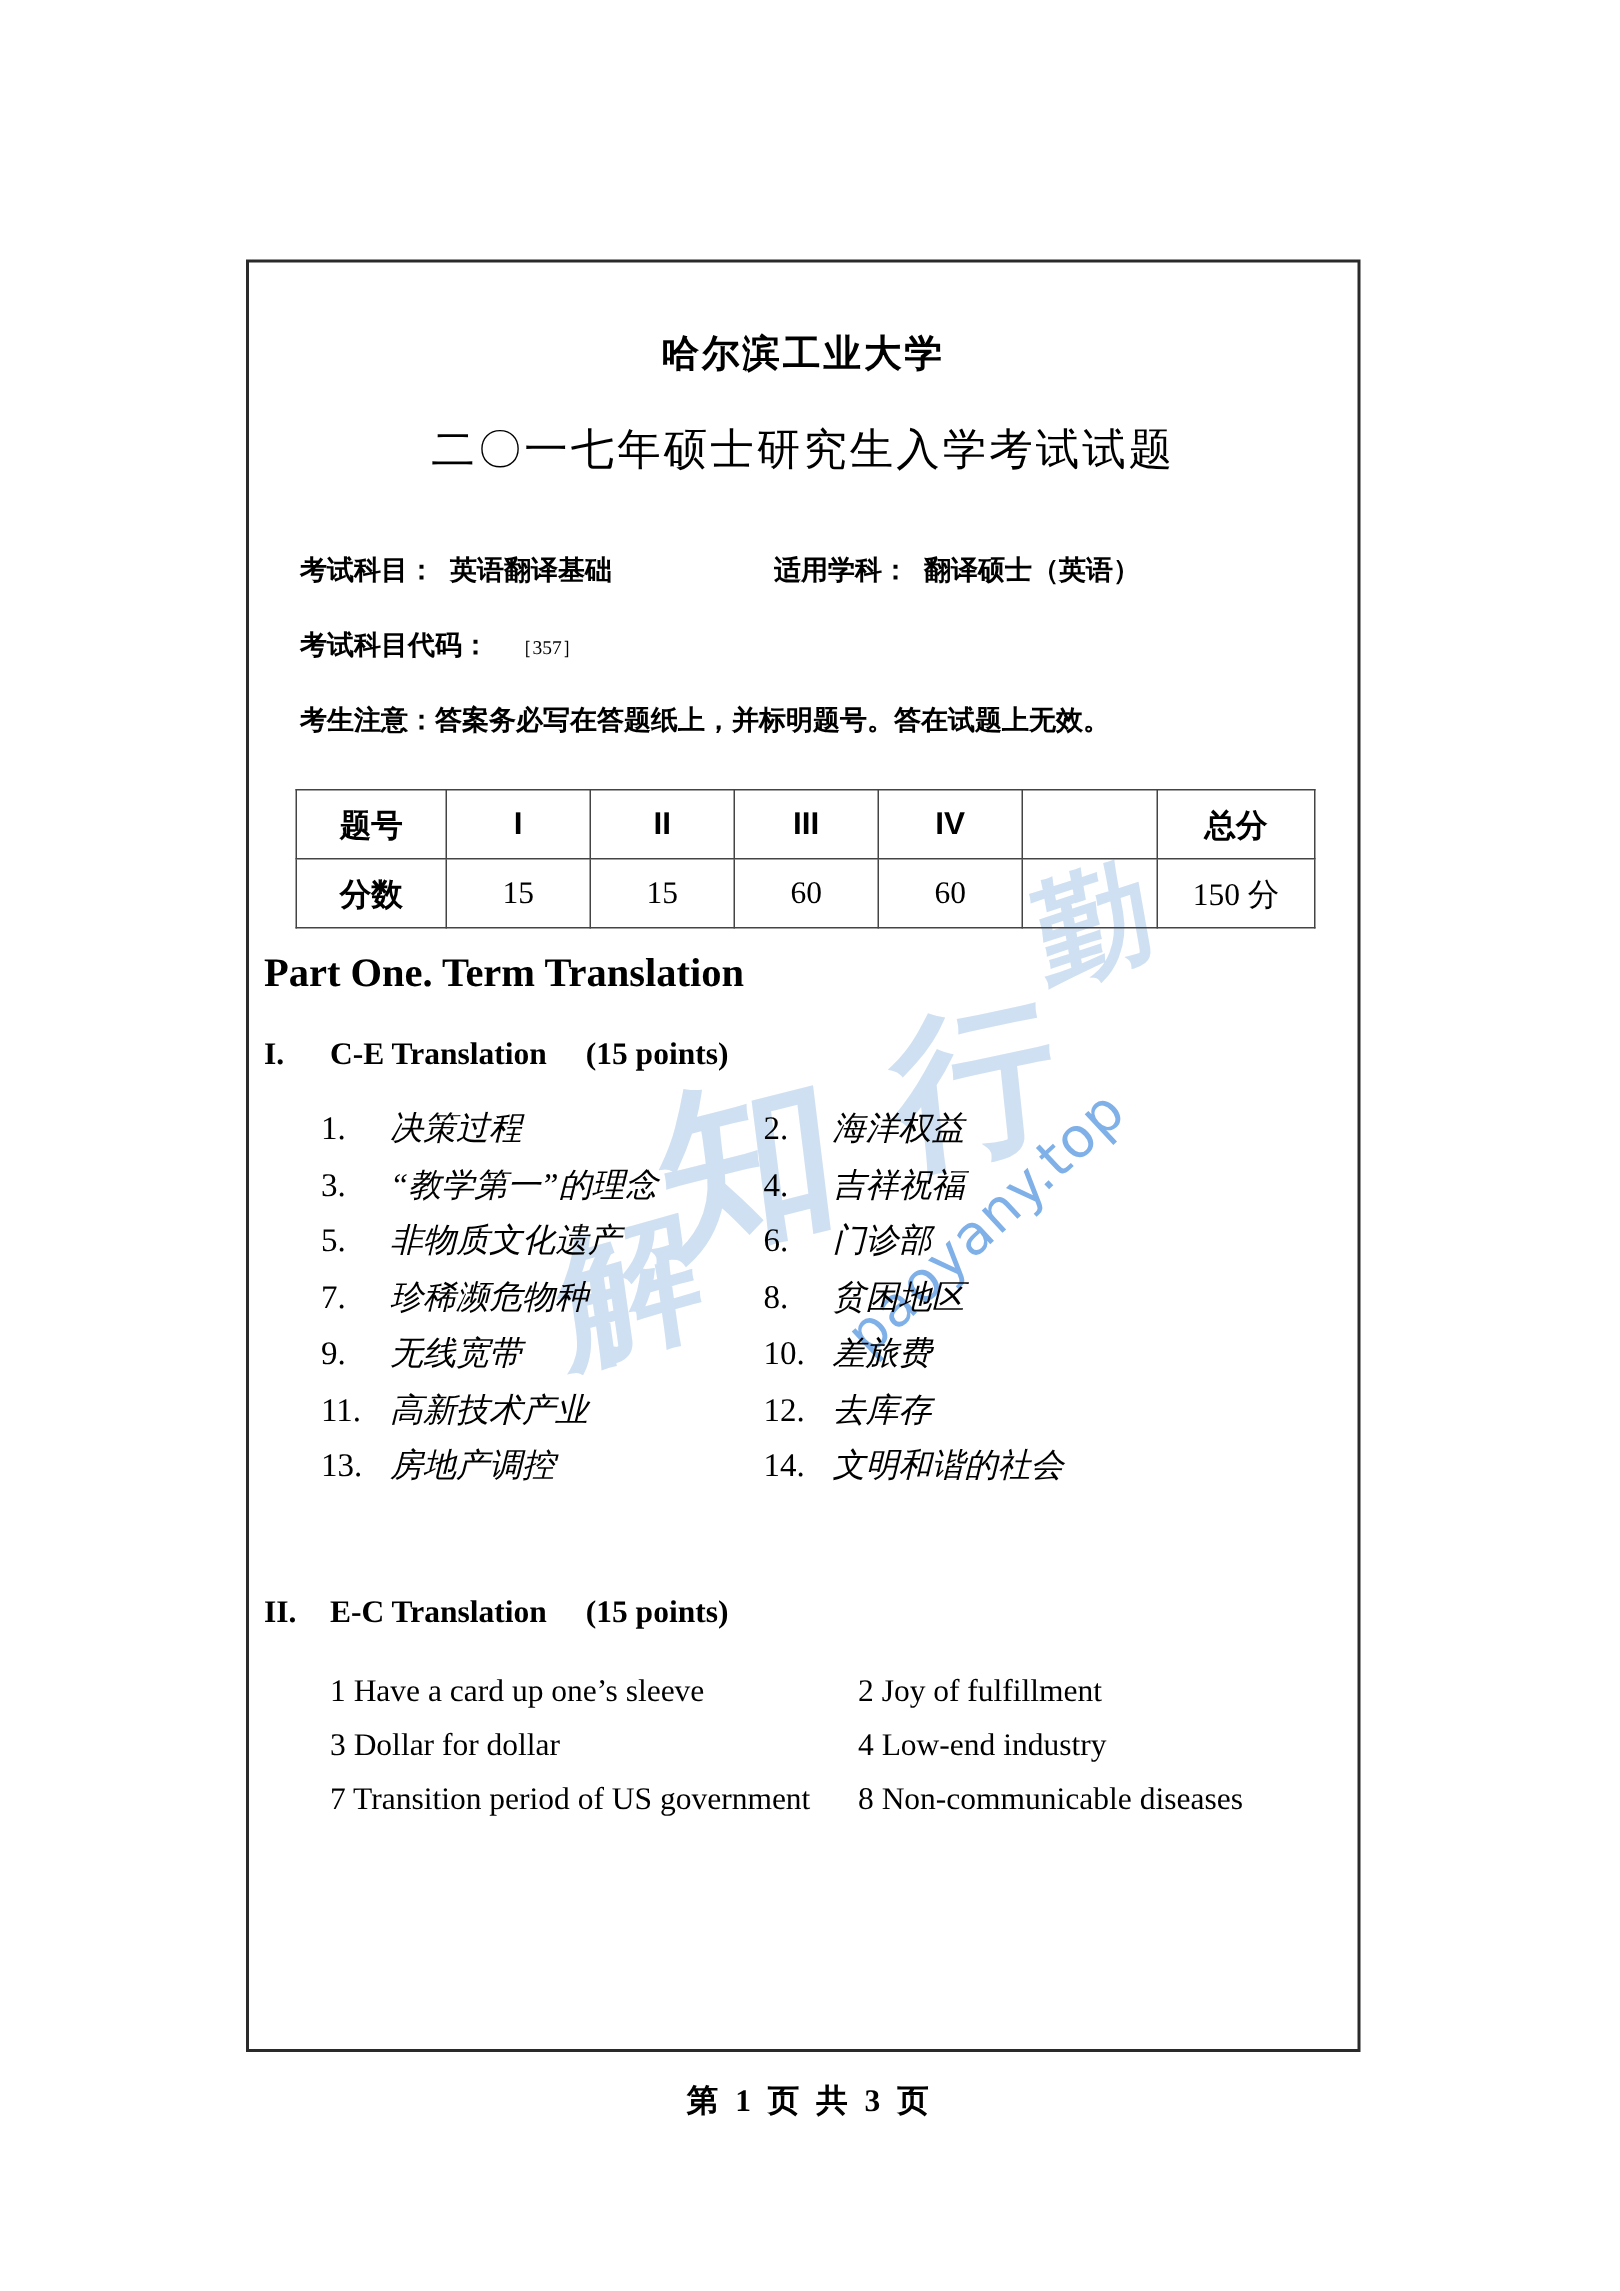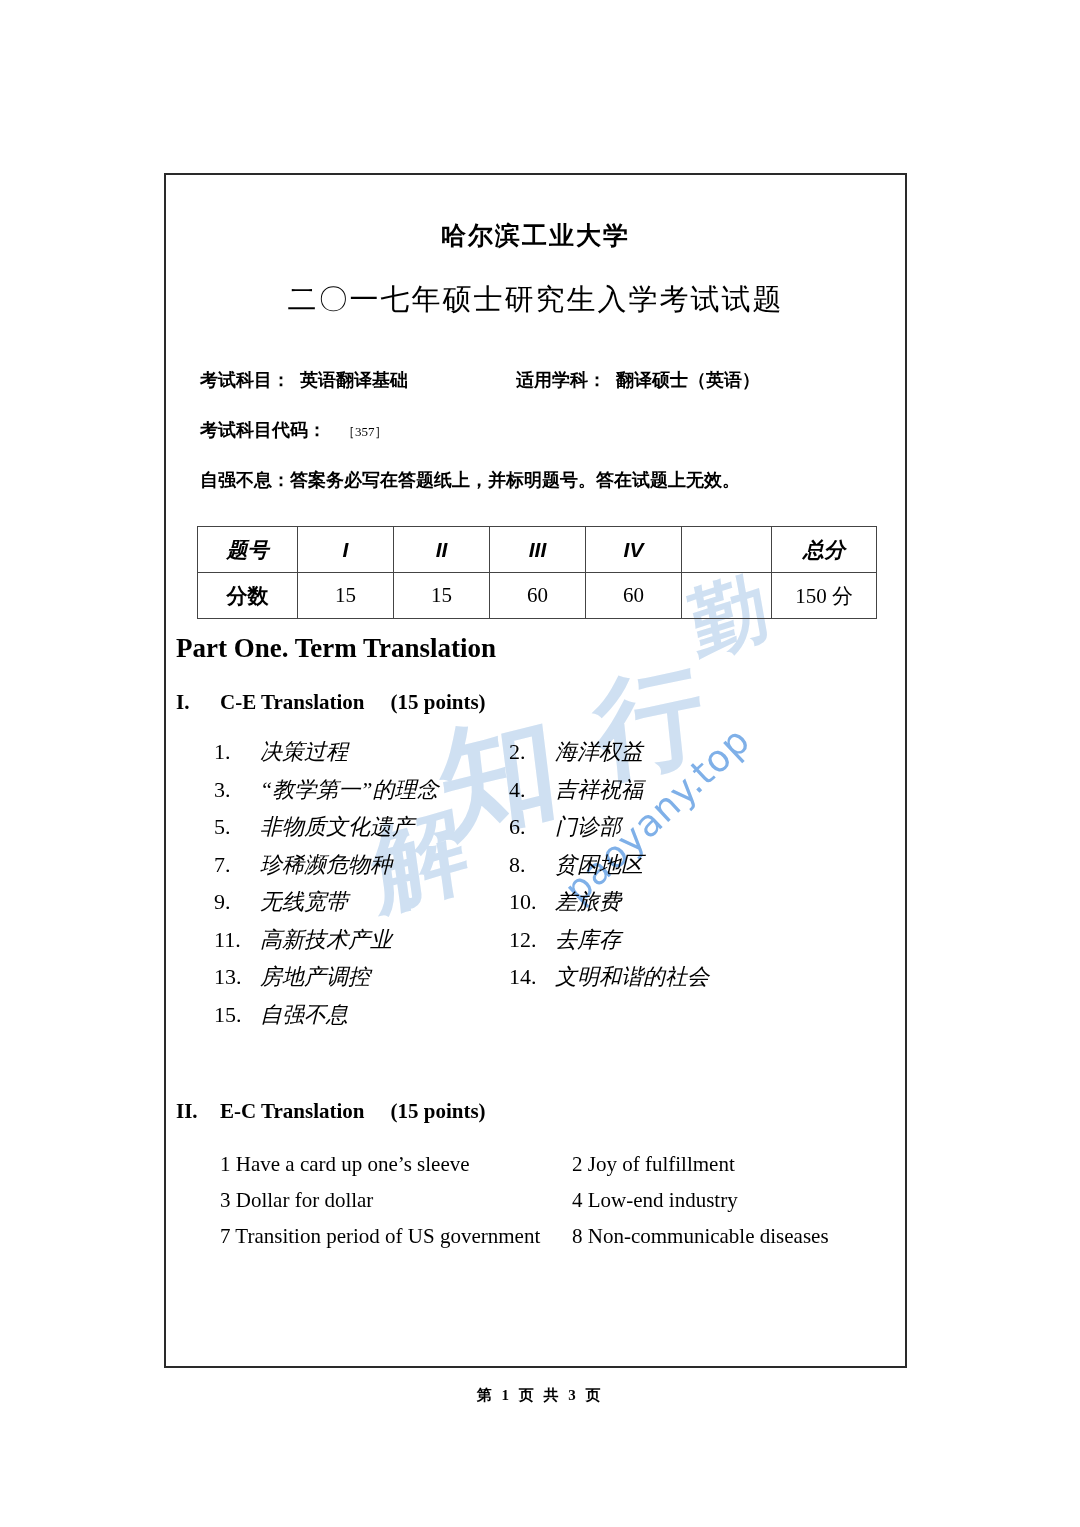--- a/index.html
+++ b/index.html
@@ -146,21 +146,20 @@
     border: 1px solid #444;
     height: 43px;
     text-align: center;
     vertical-align: middle;
     font-size: 21px;
     background: transparent;
   }
   table.score-table th {
     font-family: "Liberation Sans", "DejaVu Sans", sans-serif;
     font-weight: bold;
-    font-style: italic;
   }
   .col-label { width: 100px; }
   .col-num   { width: 96px; }
   .col-blank { width: 90px; }
   .col-total { width: 105px; }
   .hdr-roman {
     font-family: "Liberation Serif", "DejaVu Serif", serif;
     font-weight: bold;
     font-size: 22px;
   }
@@ -235,21 +234,21 @@
 
   
   #page-footer {
     position: absolute;
     left: 0;
     top: 1386px;
     width: 1080px;
     text-align: center;
     font-family: "Liberation Serif", "DejaVu Serif", serif;
     font-weight: bold;
-    font-size: 15px;
+    font-size: 21px;
     letter-spacing: 3px;
     z-index: 4;
   }
 </style>
 </head>
 <body>
 
 <div id="watermark-layer">
   <span class="wm-callig" id="wm-char-1">勤</span>
   <span class="wm-callig" id="wm-char-2">行</span>
@@ -271,21 +270,21 @@
       <span class="meta-value">英语翻译基础</span>
       <span class="meta-spacer"></span>
       <span class="meta-label">适用学科：</span>
       <span class="meta-value">翻译硕士（英语）</span>
     </div>
     <div class="meta-row">
       <span class="meta-label">考试科目代码：</span>
       <span class="meta-code-value">［357］</span>
     </div>
     <div class="meta-row">
-      <span class="meta-notice">自强不息：答案务必写在答题纸上，并标明题号。答在试题上无效。</span>
+      <span class="meta-notice">考生注意：答案务必写在答题纸上，并标明题号。答在试题上无效。</span>
     </div>
   </div>
 
   <div class="score-table-wrap">
     <table class="score-table">
       <colgroup>
         <col class="col-label">
           <col class="col-num">
           <col class="col-num">
         <col class="col-num">
@@ -388,26 +387,20 @@
     <div class="term-row">
       <span class="term-cell-left">
         <span class="term-idx-wide">13.</span>
         <span class="term-text">房地产调控</span>
       </span>
       <span class="term-cell-right">
         <span class="term-idx-wide">14.</span>
         <span class="term-text">文明和谐的社会</span>
       </span>
     </div>
-    <div class="term-row">
-      <span class="term-cell-left">
-        <span class="term-idx-wide">15.</span>
-        <span class="term-text">自强不息</span>
-      </span>
-    </div>
   </div>
 
   <div class="section-heading" style="margin-top:66px">
     <span class="sec-numeral">II.</span>
     <span class="sec-title">E-C Translation</span>
     <span class="sec-points">(15 points)</span>
   </div>
 
   <div class="term-list-ec">
     <div class="ec-row">

